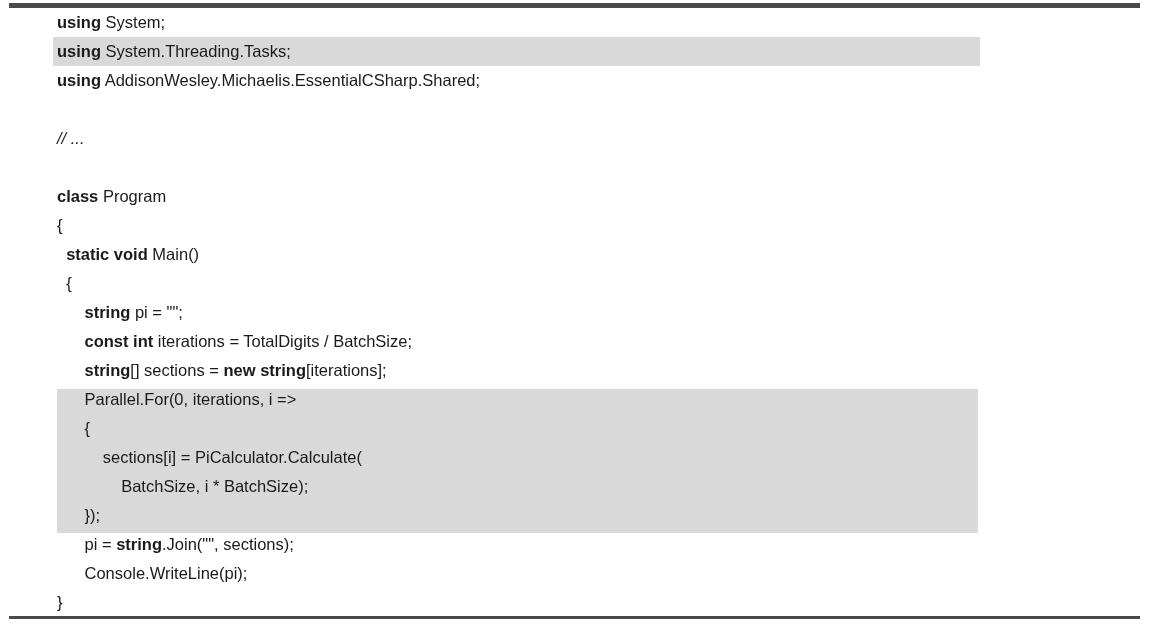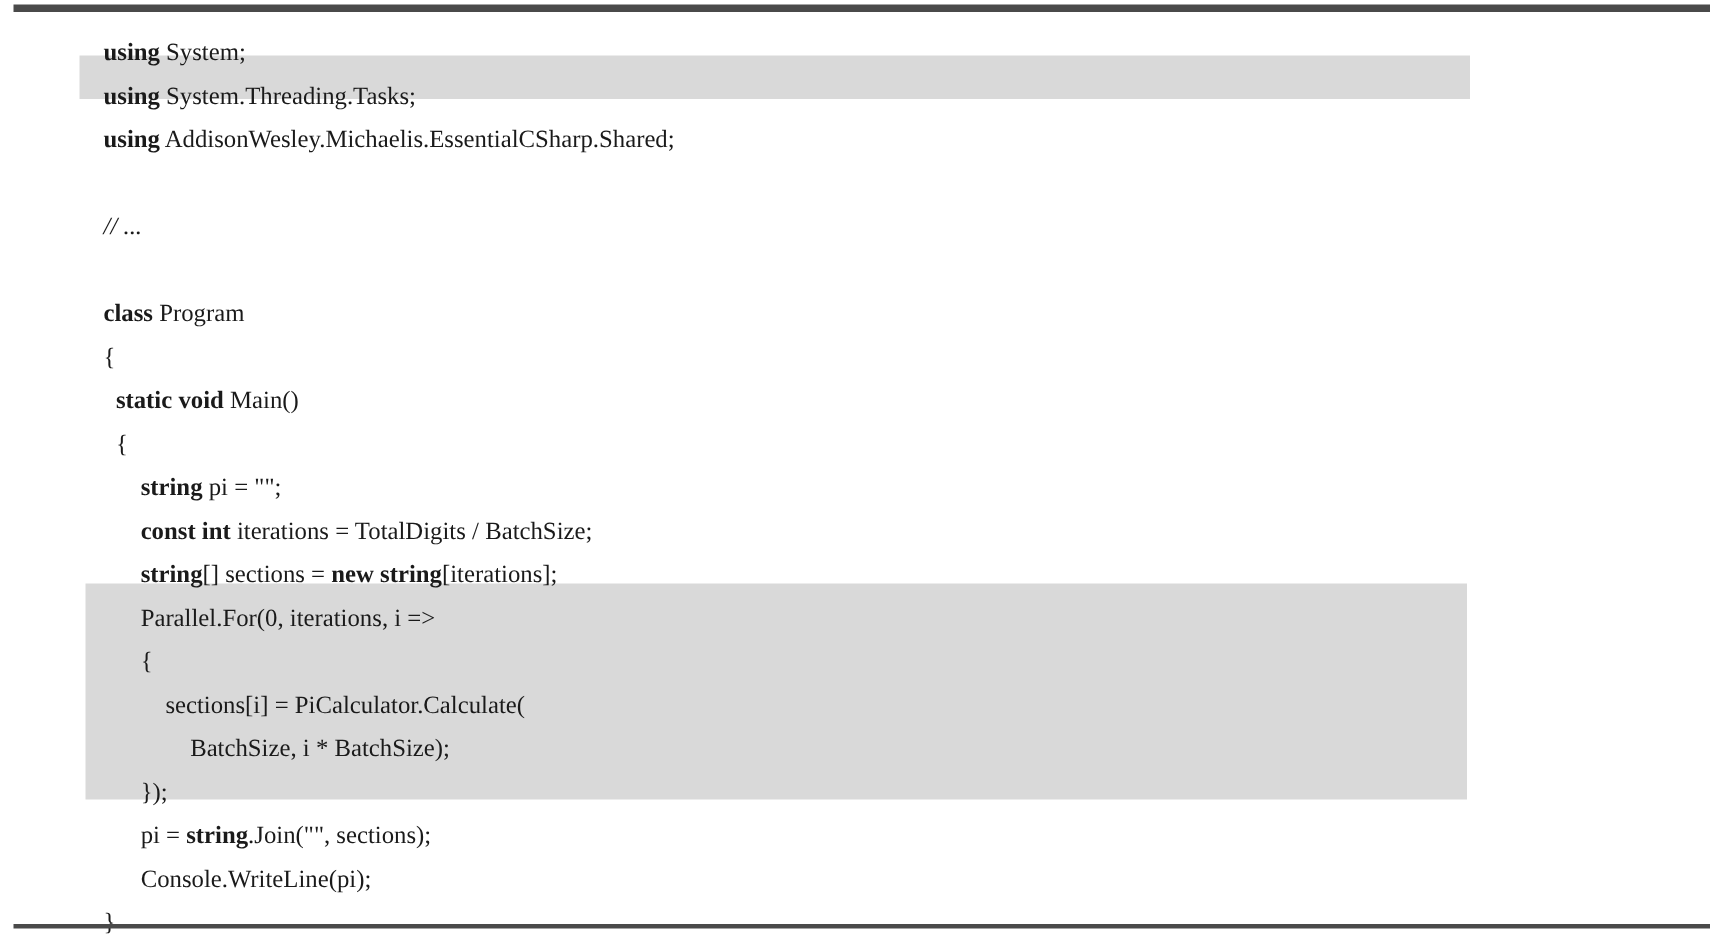--- a/index.html
+++ b/index.html
@@ -46,23 +46,23 @@
   }
   .hl-a { left: 53px; top: 37px;  width: 927px; height: 29px; }
   .hl-b { left: 57px; top: 389px; width: 921px; height: 144px; }
 
   
   .code {
     position: absolute;
     left: 57px;
     top: 8px;
     width: 1060px;
-    margin: 12px;
+    margin: 0;
     padding: 0;
-    font-family: Liberation Serif, serif;
+    font-family: Liberation Sans, sans-serif;
     font-size: 16.5px;
     line-height: 29px;
     color: #1a1a1a;
     white-space: pre;
     letter-spacing: 0px;
   }
   .code .ln {
     display: block;
     height: 29px;
   }

